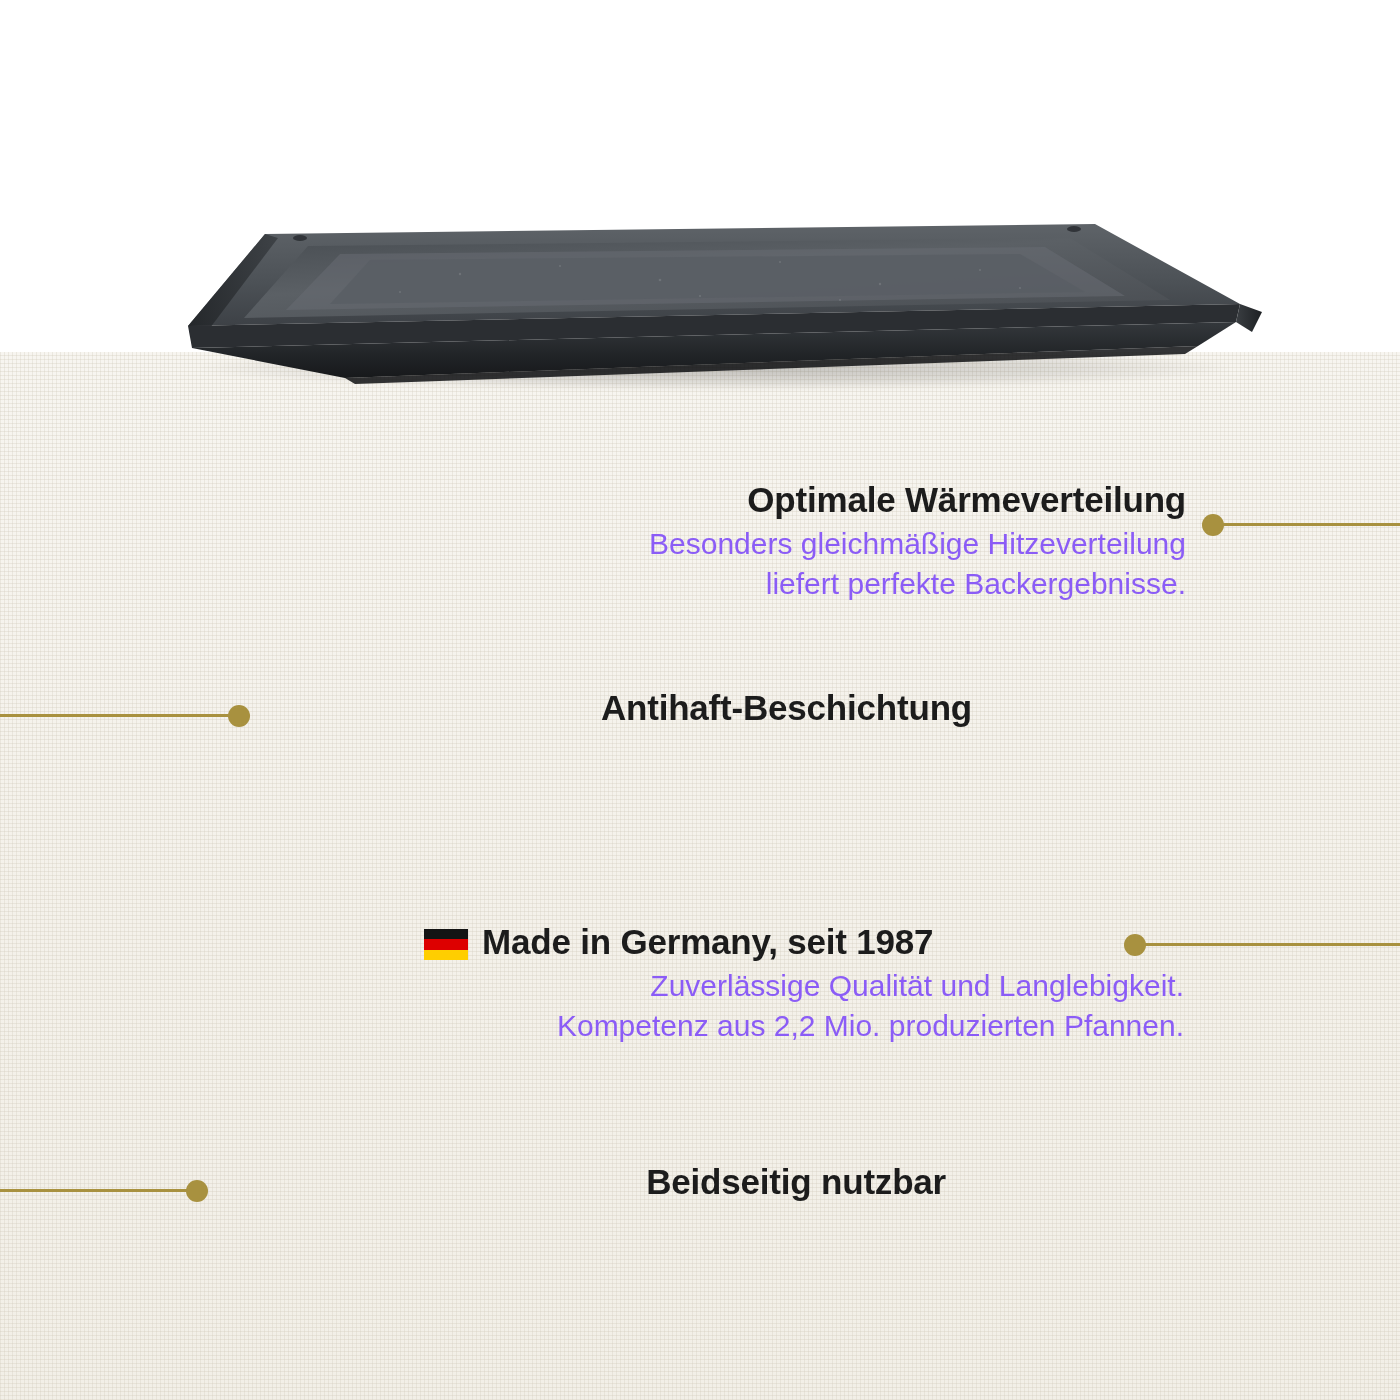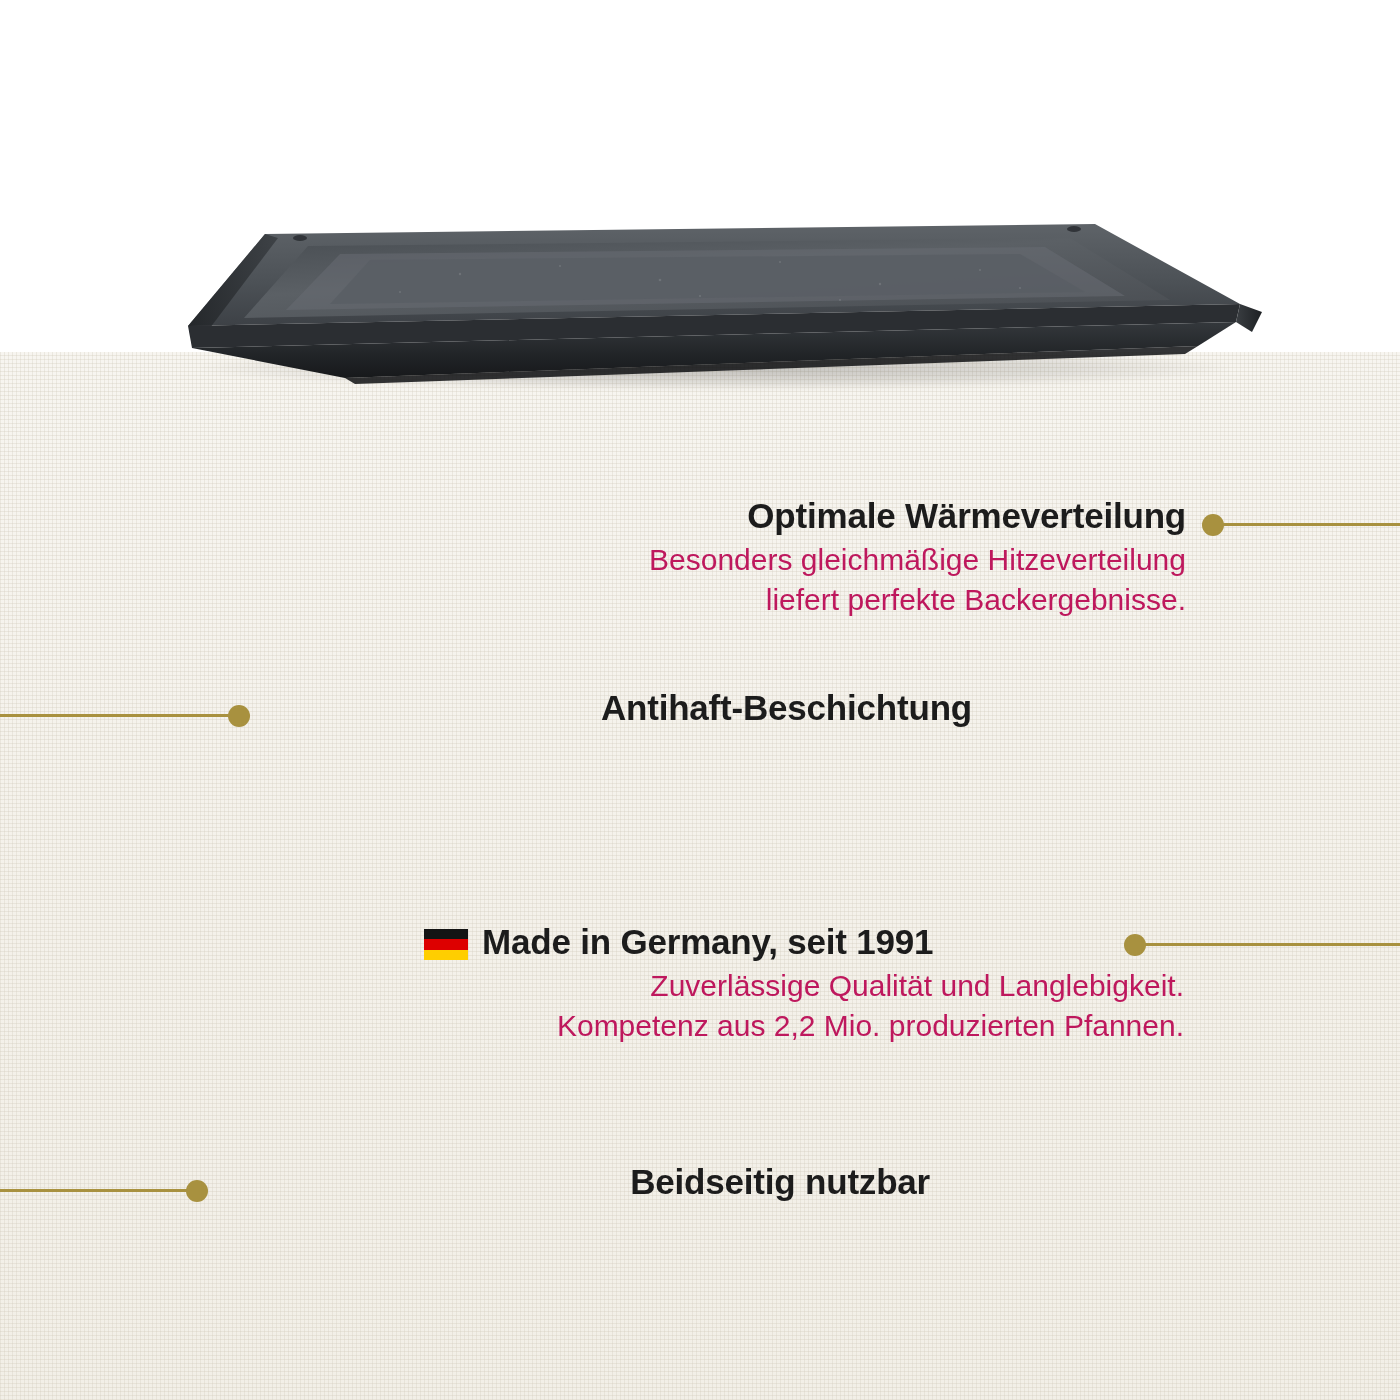--- a/index.html
+++ b/index.html
@@ -94,21 +94,21 @@
     font-weight: bold;
     color: #1c1c1c;
     letter-spacing: -0.2px;
     line-height: 1.15;
     white-space: nowrap;
   }
   .feature p {
     margin: 0;
     font-size: 30px;
     line-height: 1.34;
-    color: #be185d;
+    color: #8b5cf6;
     white-space: pre-line;
   }
   .feature.right h2,
   .feature.right p {
     text-align: right;
   }
   .feature.left h2,
   .feature.left p {
     text-align: right;
   }
@@ -119,24 +119,24 @@
   }
   .flag {
     width: 44px;
     height: 31px;
     display: inline-block;
     flex: 0 0 auto;
     background: linear-gradient(180deg, #141414 0%, #141414 33.33%, #dd0000 33.33%, #dd0000 66.66%, #ffce00 66.66%, #ffce00 100%);
   }
 
   
-  #feat-heat   { right: 214px; top: 496px; width: 760px; }
+  #feat-heat   { right: 214px; top: 480px; width: 760px; }
   #feat-coat   { left: 272px;  top: 688px; width: 700px; }
   #feat-german { left: 424px;  top: 922px; width: 760px; }
-  #feat-both   { left: 230px;  top: 1162px; width: 700px; }
+  #feat-both   { left: 246px;  top: 1162px; width: 700px; }
 </style>
 </head>
 <body>
 
 <div id="stage">
 
   <div class="bg-panel-top-white"></div>
   <div class="bg-panel"></div>
 
   <div class="tray-wrap">
@@ -221,21 +221,21 @@
 liefert perfekte Backergebnisse.</p>
   </div>
 
   <div class="feature left" id="feat-coat">
     <h2>Antihaft-Beschichtung</h2>
   </div>
 
   <div class="feature left" id="feat-german">
     <div class="title-row">
       <span class="flag"></span>
-      <h2>Made in Germany, seit 1991</h2>
+      <h2>Made in Germany, seit 1987</h2>
     </div>
     <p>Zuverlässige Qualität und Langlebigkeit.
 Kompetenz aus 2,2 Mio. produzierten Pfannen.</p>
   </div>
 
   <div class="feature left" id="feat-both">
     <h2>Beidseitig nutzbar</h2>
   </div>
 
 </div>

